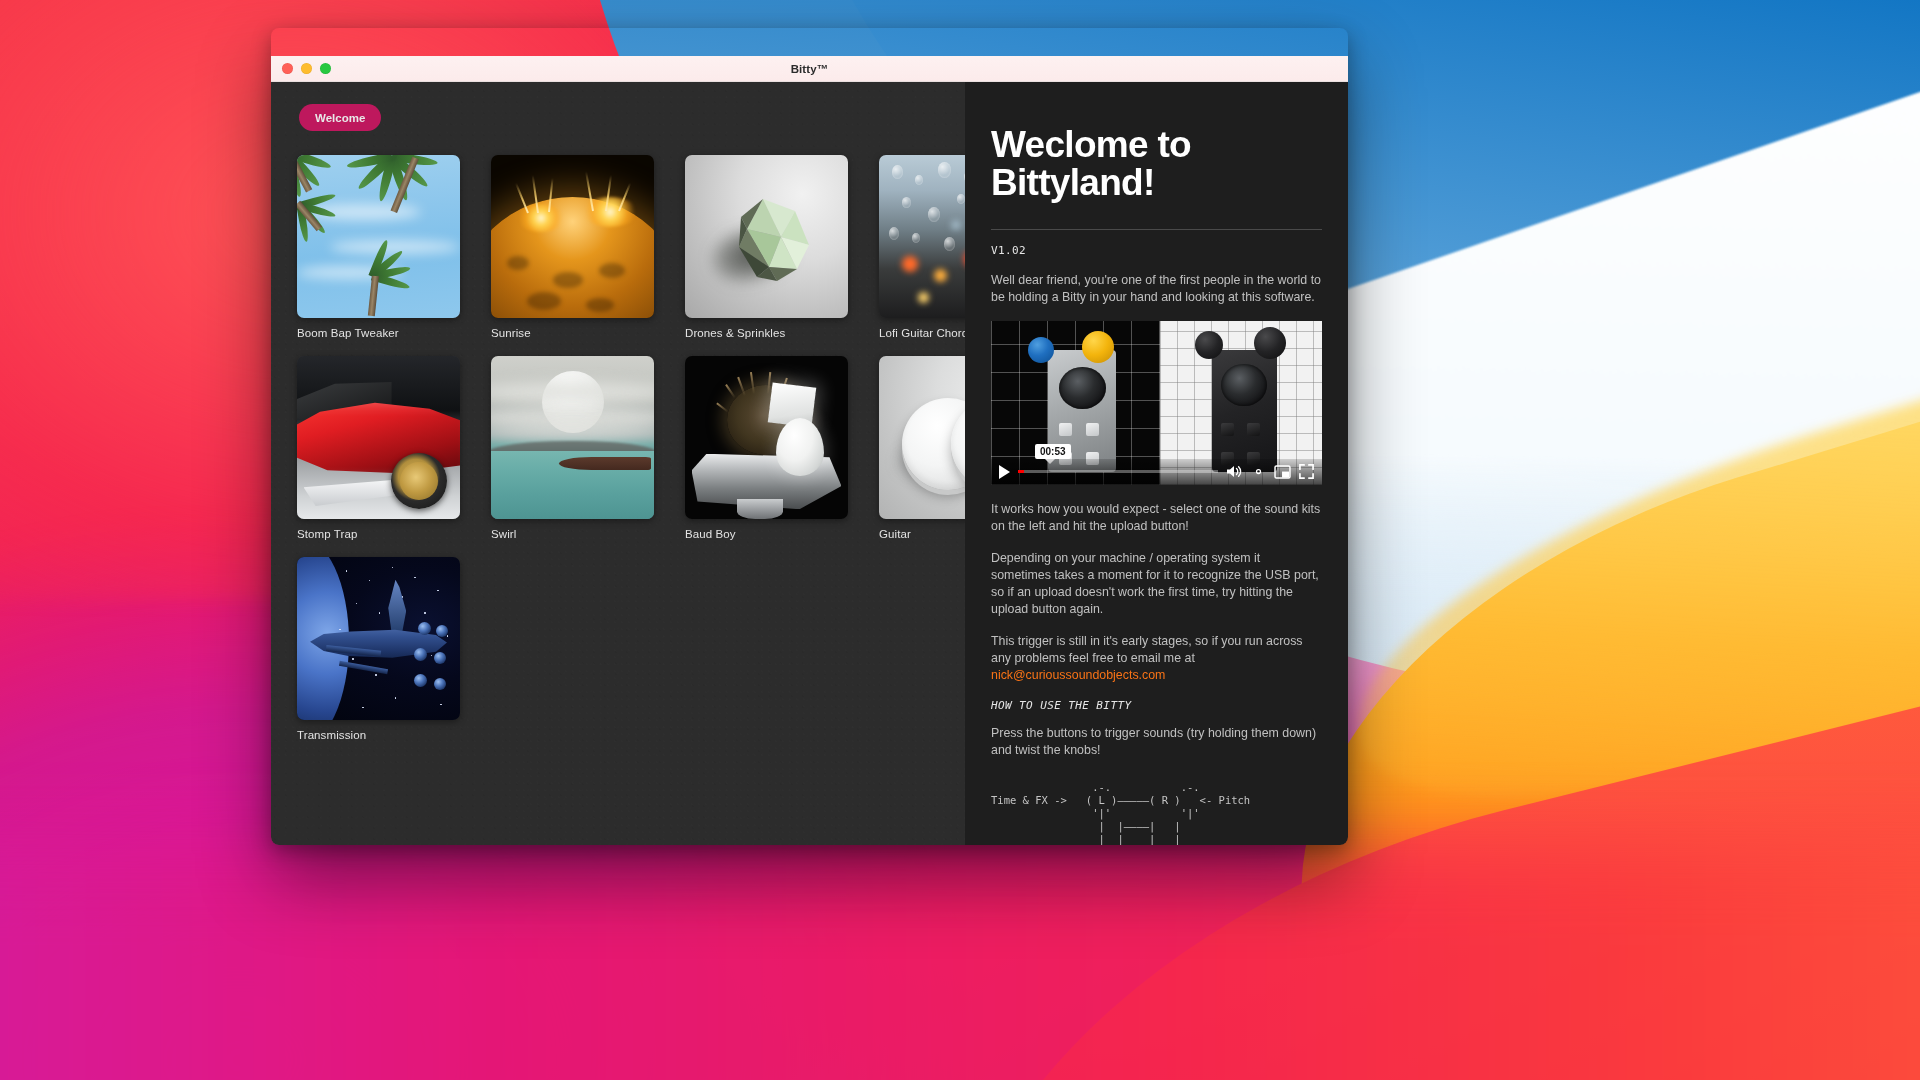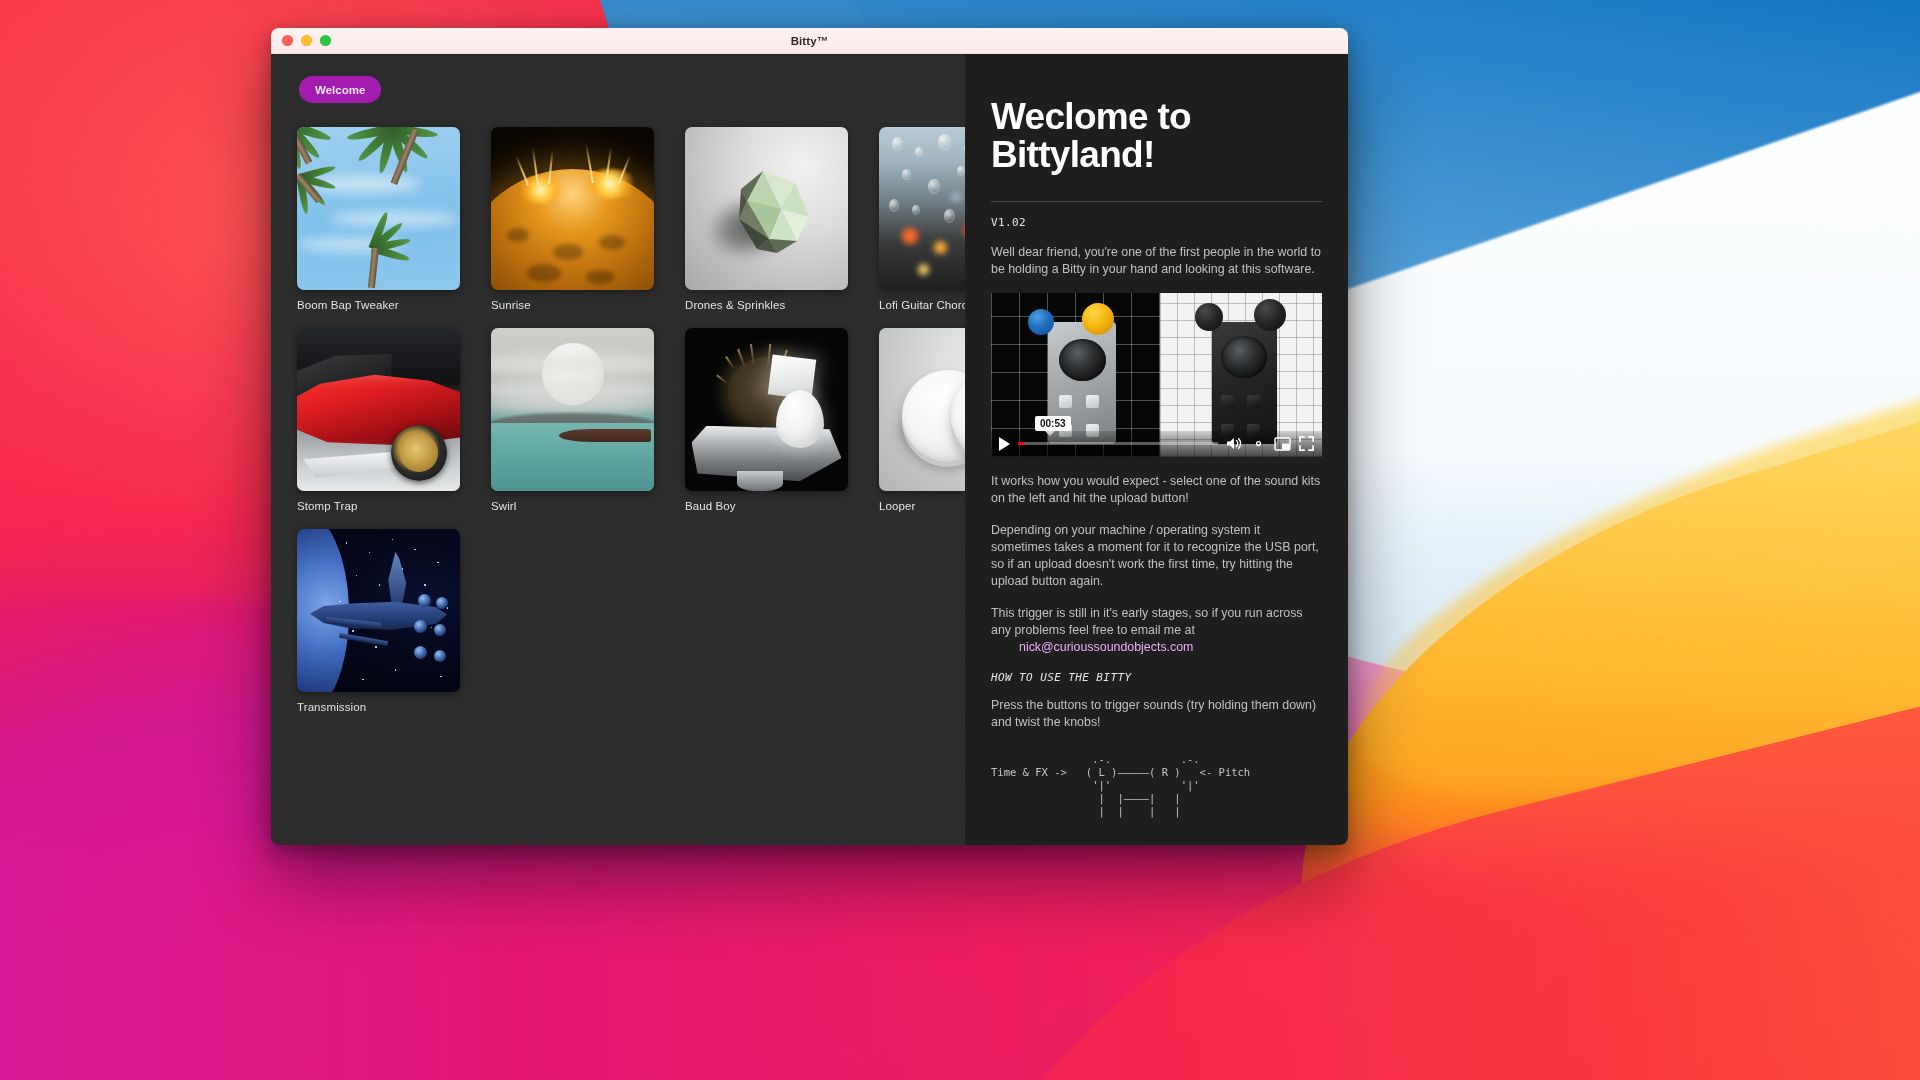--- a/index.html
+++ b/index.html
@@ -104,20 +104,21 @@
     display: flex; flex-direction: column;
   }
 
   
   #titlebar {
     flex: 0 0 26px;
     background: linear-gradient(180deg, #fdf1f1 0%, #fcebeb 100%);
     display: flex; align-items: center;
     position: relative;
     border-bottom: 1px solid rgba(0,0,0,.07);
+    margin-top: 28px;
   }
   #traffic { display: flex; gap: 8px; padding-left: 11px; }
   .light { width: 11px; height: 11px; border-radius: 50%; display: block; }
   .light.red    { background: #ff5f57; box-shadow: inset 0 0 0 .5px rgba(0,0,0,.08); }
   .light.yellow { background: #febc2e; box-shadow: inset 0 0 0 .5px rgba(0,0,0,.08); }
   .light.green  { background: #28c840; box-shadow: inset 0 0 0 .5px rgba(0,0,0,.08); }
   #window-title {
     position: absolute; left: 0; right: 0; text-align: center;
     font-size: 11.5px; font-weight: 700; color: #2b2b2b;
     letter-spacing: .1px;
@@ -143,21 +144,21 @@
       radial-gradient(circle at 60% 70%, rgba(255,255,255,.05) 0 1px, transparent 1px),
       radial-gradient(circle at 35% 85%, rgba(0,0,0,.2) 0 1px, transparent 1px);
     background-size: 7px 7px, 9px 9px, 11px 11px;
   }
 
   #welcome-pill {
     position: relative; z-index: 2;
     display: inline-flex; align-items: center; justify-content: center;
     height: 27px; padding: 0 16px;
     border-radius: 14px;
-    background: #a21caf;
+    background: #be185d;
     color: #e8e8e8;
     font-size: 11.5px; font-weight: 700;
     margin-left: 2px;
     cursor: default;
   }
 
   #tile-grid {
     position: relative; z-index: 2;
     margin-top: 24px;
     display: grid;
@@ -428,21 +429,21 @@
   }
   #version {
     font-size: 11px; color: #e6e6e6; letter-spacing: .4px;
     margin-bottom: 15px;
   }
   .para {
     font-size: 12.4px; line-height: 1.37;
     color: #c0c0c0;
     margin-bottom: 15px;
   }
-  .para a { color: #f0abfc; text-decoration: none; margin-left: 28px; }
+  .para a { color: #f97316; text-decoration: none; }
 
   
   #video {
     position: relative;
     width: 331px; height: 164px;
     margin: 3px 0 16px 0;
     background: #0c0c0c;
     overflow: hidden;
     cursor: pointer;
   }
@@ -728,21 +729,21 @@
           </div>
 
           <div class="tile">
             <div class="thumb">
               <div class="art art-loop">
                 <div class="discshadow"></div>
                 <div class="disc" style="left:14%;top:26%;width:92px;height:92px;"></div>
                 <div class="disc" style="left:44%;top:26%;width:92px;height:92px;"></div>
               </div>
             </div>
-            <div class="tile-label">Looper</div>
+            <div class="tile-label">Guitar</div>
           </div>
 
           <div class="tile">
             <div class="thumb">
               <div class="art art-ship">
                 <div class="planet"></div>
                 <div class="star" style="left:30%;top:8%;"></div>
                 <div class="star" style="left:44%;top:14%;"></div>
                 <div class="star" style="left:58%;top:6%;"></div>
                 <div class="star" style="left:72%;top:12%;"></div>

